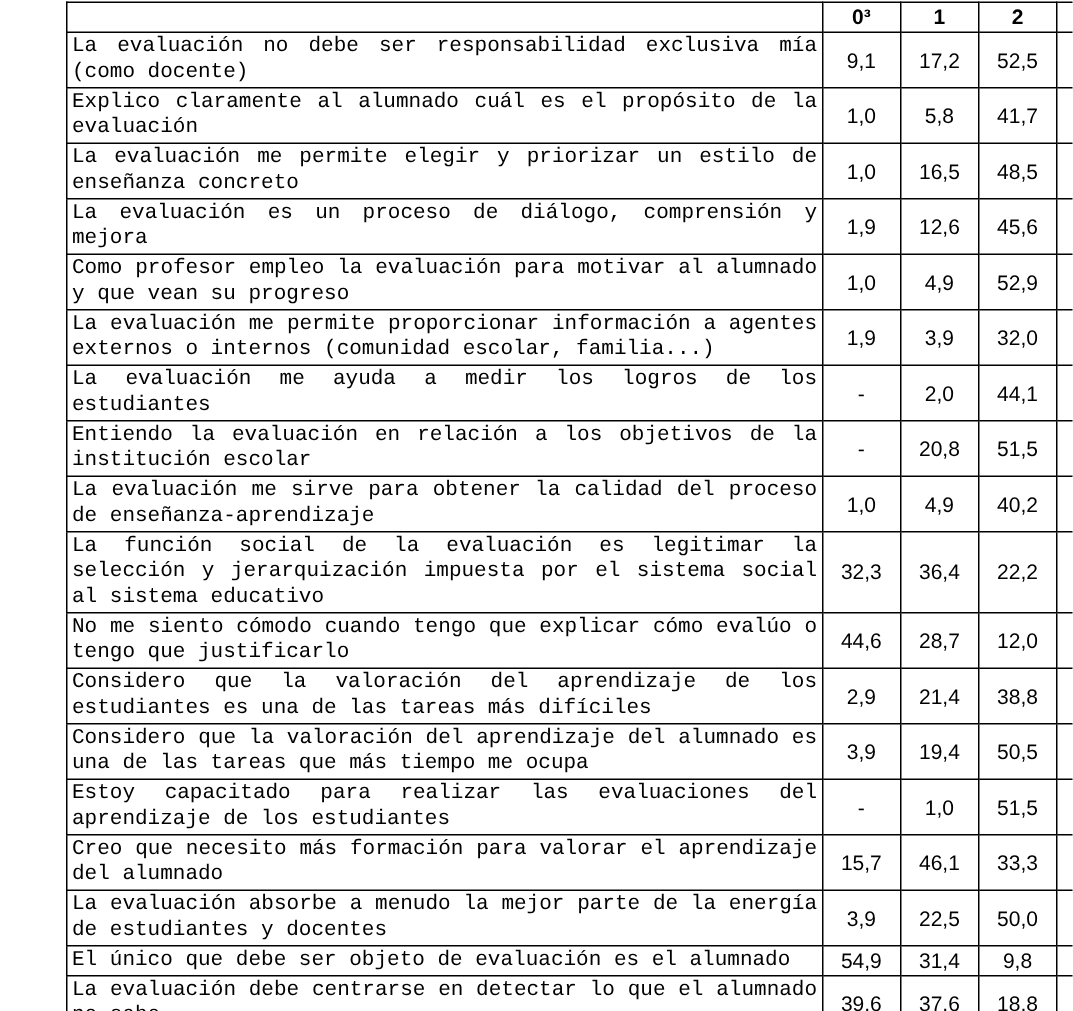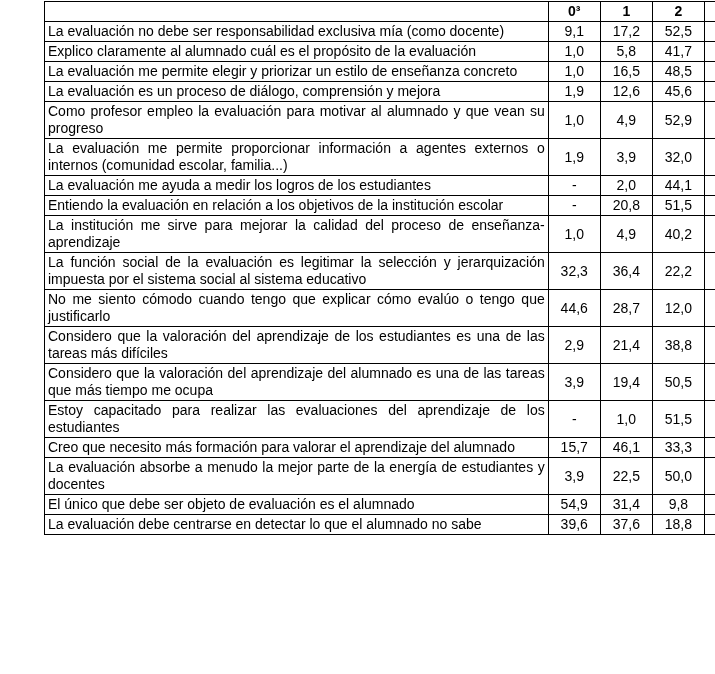--- a/index.html
+++ b/index.html
@@ -34,20 +34,21 @@
     overflow: hidden;
   }
   table.results th {
     font-weight: bold;
     text-align: center;
     padding: 1px 2px;
   }
   td.stmt {
     text-align: justify;
     text-justify: inter-word;
+    font-family: Liberation Mono, monospace;
   }
   td.val {
     text-align: center;
     padding: 1px 2px;
   }
 </style>
 </head>
 <body>
 
 <div class="page">
@@ -128,21 +129,21 @@
   <tr>
     <td class="stmt">Entiendo la evaluación en relación a los objetivos de la institución escolar</td>
     <td class="val">-</td>
     <td class="val">20,8</td>
     <td class="val">51,5</td>
     <td class="val">27,7</td>
   </tr>
 
 
   <tr>
-    <td class="stmt">La institución me sirve para mejorar la calidad del proceso de enseñanza-aprendizaje</td>
+    <td class="stmt">La evaluación me sirve para obtener la calidad del proceso de enseñanza-aprendizaje</td>
     <td class="val">1,0</td>
     <td class="val">4,9</td>
     <td class="val">40,2</td>
     <td class="val">53,9</td>
   </tr>
 
 
   <tr>
     <td class="stmt">La función social de la evaluación es legitimar la selección y jerarquización impuesta por el sistema social al sistema educativo</td>
     <td class="val">32,3</td>

